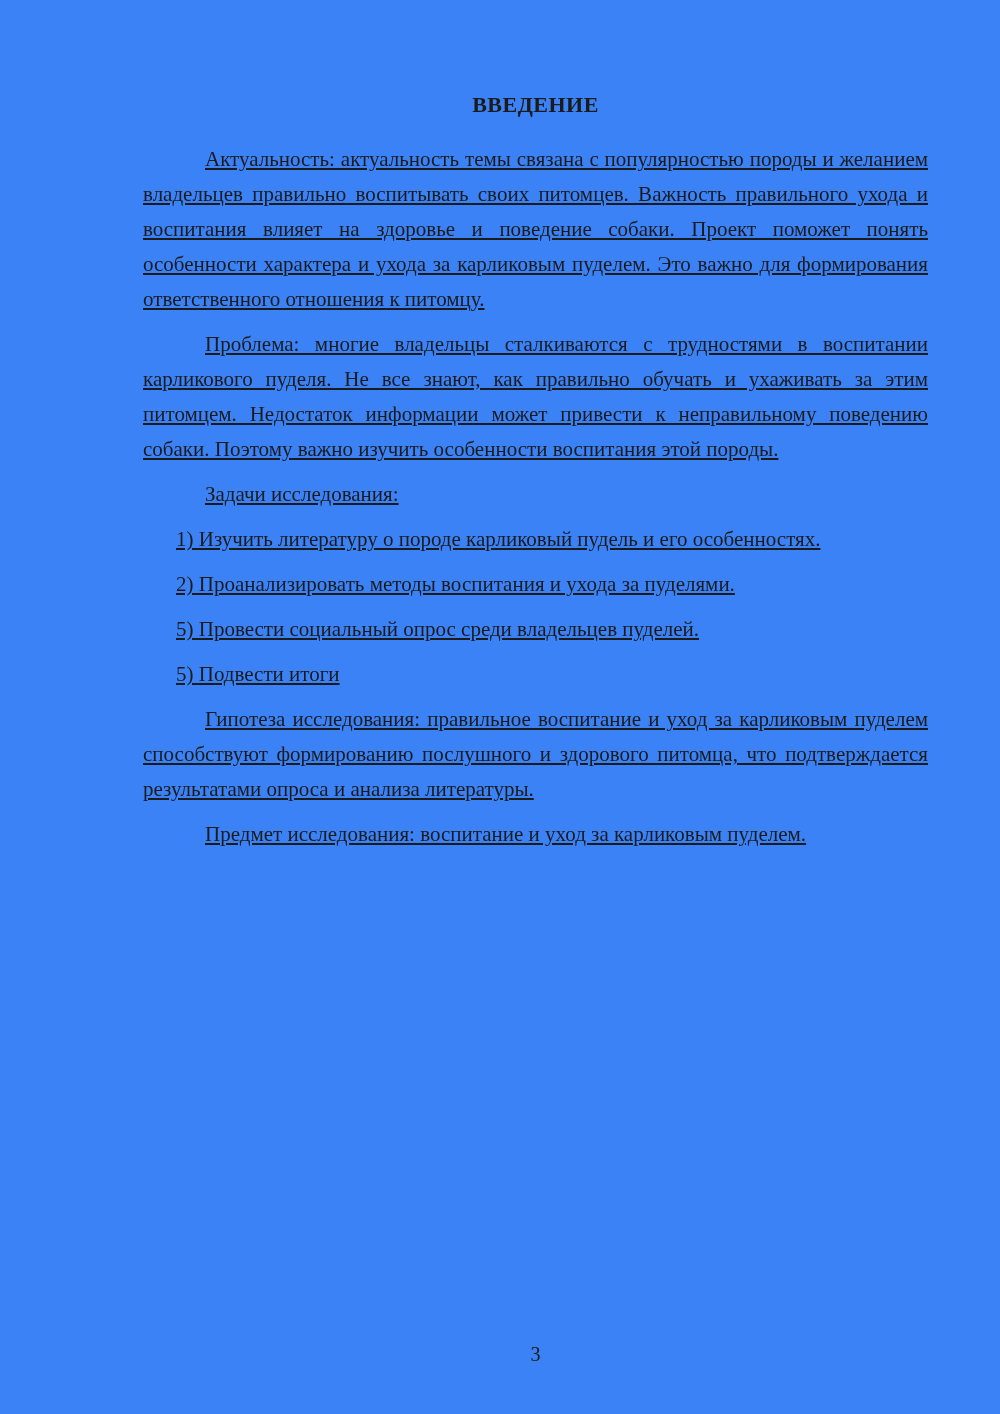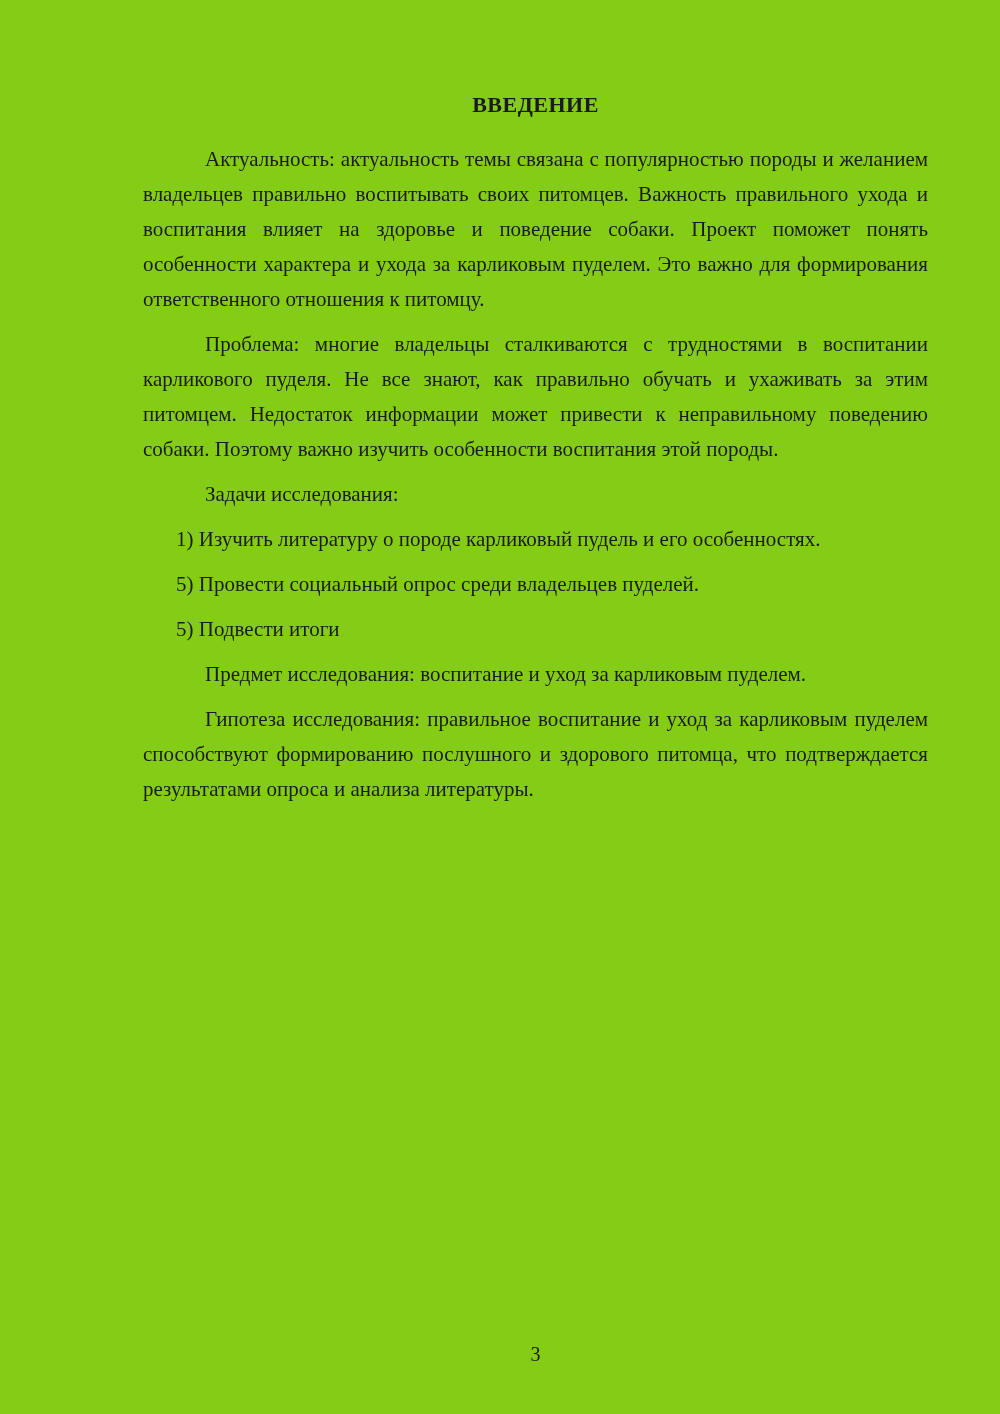--- a/index.html
+++ b/index.html
@@ -5,39 +5,40 @@
   html, body {
     margin: 0;
     padding: 0;
     background: #ffffff;
   }
   .page {
     position: relative;
     width: 1000px;
     height: 1414px;
     box-sizing: border-box;
-    background: #84cc16;
+    background: #3b82f6;
     padding: 92px 72px 0 143px;
     font-family: "Liberation Serif", "DejaVu Serif", serif;
     color: #1b1b1b;
     overflow: hidden;
   }
   .doc-title {
     font-size: 22px;
     font-weight: bold;
     text-align: center;
     margin: 0 0 24px 0;
     letter-spacing: 0.5px;
   }
   .para {
     font-size: 21px;
     line-height: 35px;
     text-align: justify;
     text-indent: 62px;
     margin: 0 0 10px 0;
+    text-decoration: underline;
   }
   .task {
     text-indent: 33px;
   }
   .page-number {
     position: absolute;
     bottom: 48px;
     left: 143px;
     right: 72px;
     text-align: center;
@@ -54,27 +55,28 @@
 
   <p class="para">Актуальность: актуальность темы связана с популярностью породы и желанием владельцев правильно воспитывать своих питомцев. Важность правильного ухода и воспитания влияет на здоровье и поведение собаки. Проект поможет понять особенности характера и ухода за карликовым пуделем. Это важно для формирования ответственного отношения к питомцу.</p>
 
   <p class="para">Проблема: многие владельцы сталкиваются с трудностями в воспитании карликового пуделя. Не все знают, как правильно обучать и ухаживать за этим питомцем. Недостаток информации может привести к неправильному поведению собаки. Поэтому важно изучить особенности воспитания этой породы.</p>
 
 
   <p class="para">Задачи исследования:</p>
 
   <p class="para task">1) Изучить литературу о породе карликовый пудель и его особенностях.</p>
 
+  <p class="para task">2) Проанализировать методы воспитания и ухода за пуделями.</p>
 
   <p class="para task">5) Провести социальный опрос среди владельцев пуделей.</p>
 
 
   <p class="para task">5) Подвести итоги</p>
 
 
+  <p class="para">Гипотеза исследования: правильное воспитание и уход за карликовым пуделем способствуют формированию послушного и здорового питомца, что подтверждается результатами опроса и анализа литературы.</p>
+
   <p class="para">Предмет исследования: воспитание и уход за карликовым пуделем.</p>
-
-  <p class="para">Гипотеза исследования: правильное воспитание и уход за карликовым пуделем способствуют формированию послушного и здорового питомца, что подтверждается результатами опроса и анализа литературы.</p>
 
 
   <div class="page-number">3</div>
 
 </div>
 
 </body></html>

